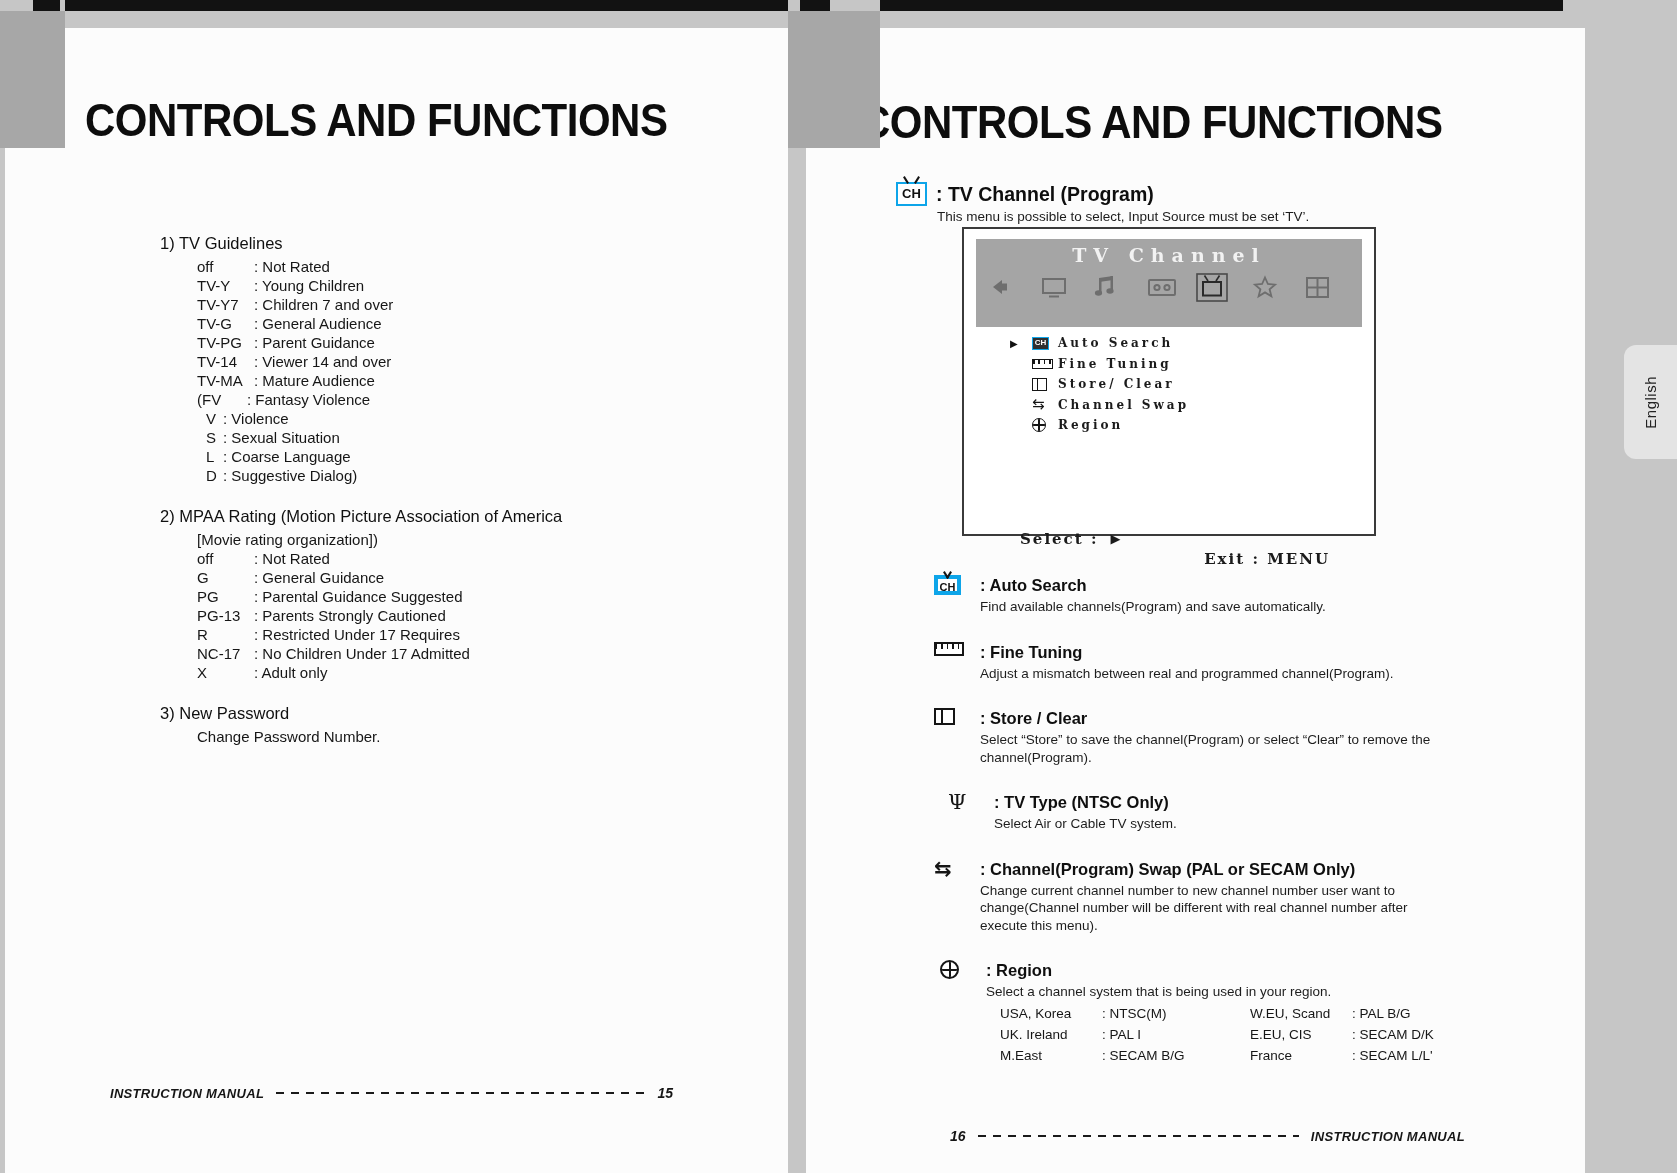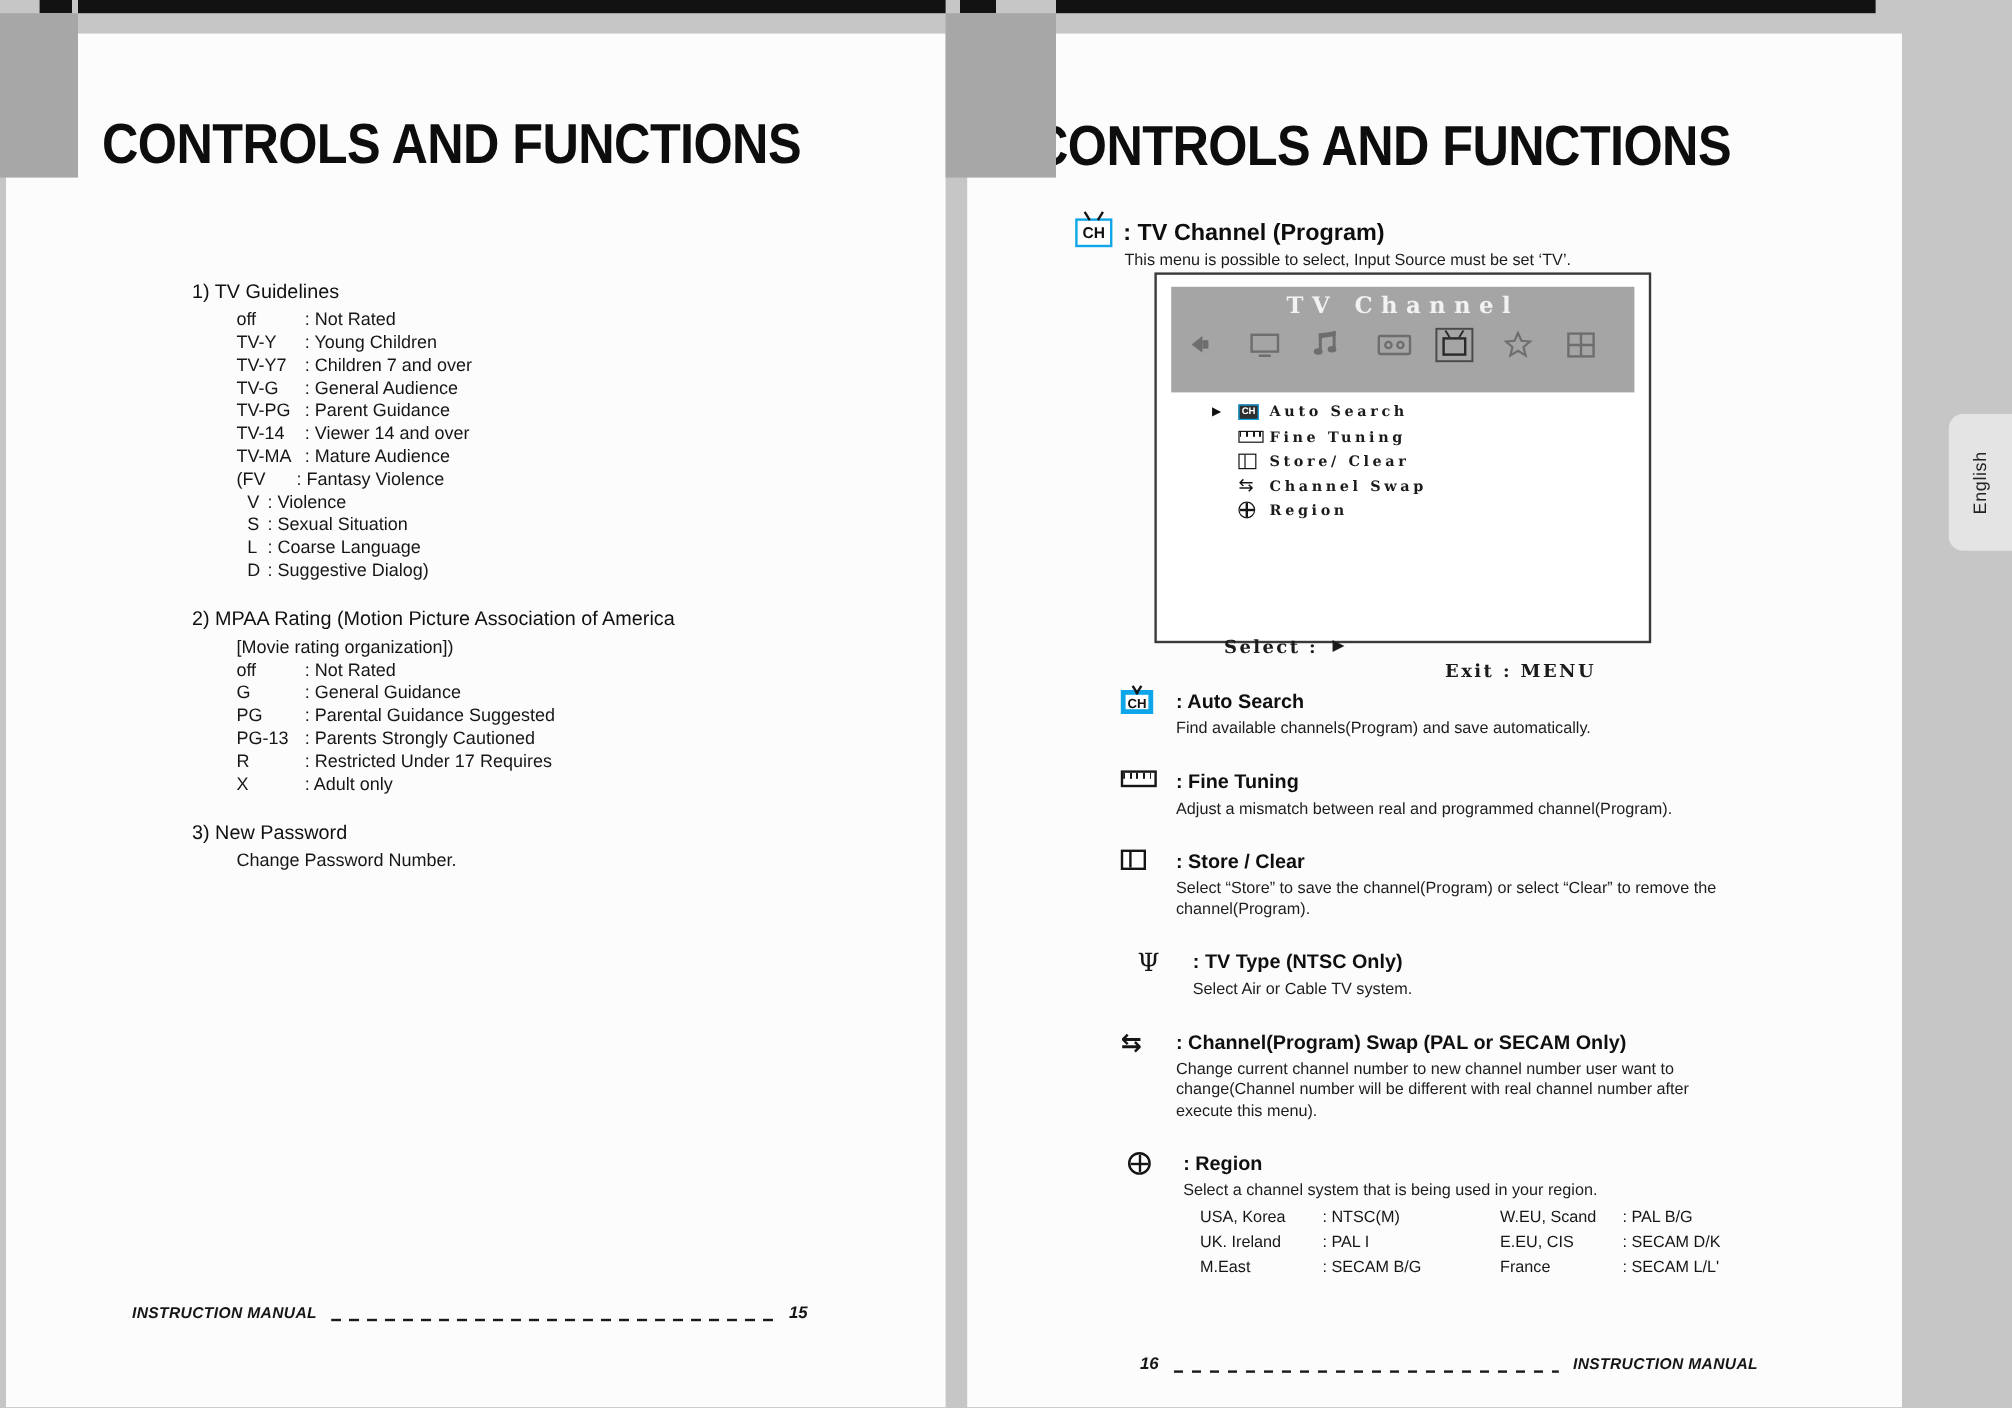--- a/index.html
+++ b/index.html
@@ -33,21 +33,21 @@
   .items{margin-left:37px;}
   .item{display:flex;}
   .term{flex:0 0 57px;}
   .item.fv .term{flex-basis:50px;}
   .item.sub{padding-left:9px;}
   .item.sub .term{flex-basis:17px;}
   .sub-h{line-height:19px;}
   .body-line{line-height:19px;}
 
   
-  .pfooter{position:absolute;display:flex;align-items:flex-end;}
+  .pfooter{position:absolute;display:flex;align-items:center;}
   .lp-footer{left:105px;right:115px;top:1057px;}
   .rp-footer{left:144px;right:120px;top:1100px;}
   .pf-label{font-style:italic;font-weight:bold;font-size:13px;letter-spacing:0.3px;white-space:nowrap;}
   .pf-dash{flex:1;height:2.5px;margin:0 12px;
            background:repeating-linear-gradient(90deg,#1a1a1a 0 8px,transparent 8px 15px);}
   .pf-page{font-style:italic;font-weight:bold;font-size:14px;}
 
   
   .rp-header{position:absolute;left:90px;top:154px;}
   .rp-header .hrow{display:flex;align-items:center;}
@@ -197,20 +197,24 @@
             </div>
           <div class="item">
               <span class="term">PG-13</span>
               <span class="def">: Parents Strongly Cautioned</span>
             </div>
           <div class="item">
               <span class="term">R</span>
               <span class="def">: Restricted Under 17 Requires</span>
             </div>
           <div class="item">
+              <span class="term">NC-17</span>
+              <span class="def">: No Children Under 17 Admitted</span>
+            </div>
+          <div class="item">
               <span class="term">X</span>
               <span class="def">: Adult only</span>
             </div>
         </div>
       </div>
 
       <div class="sec">
         <div class="sec-h">3) New Password</div>
         <div class="items">
           <div class="body-line">Change Password Number.</div>

